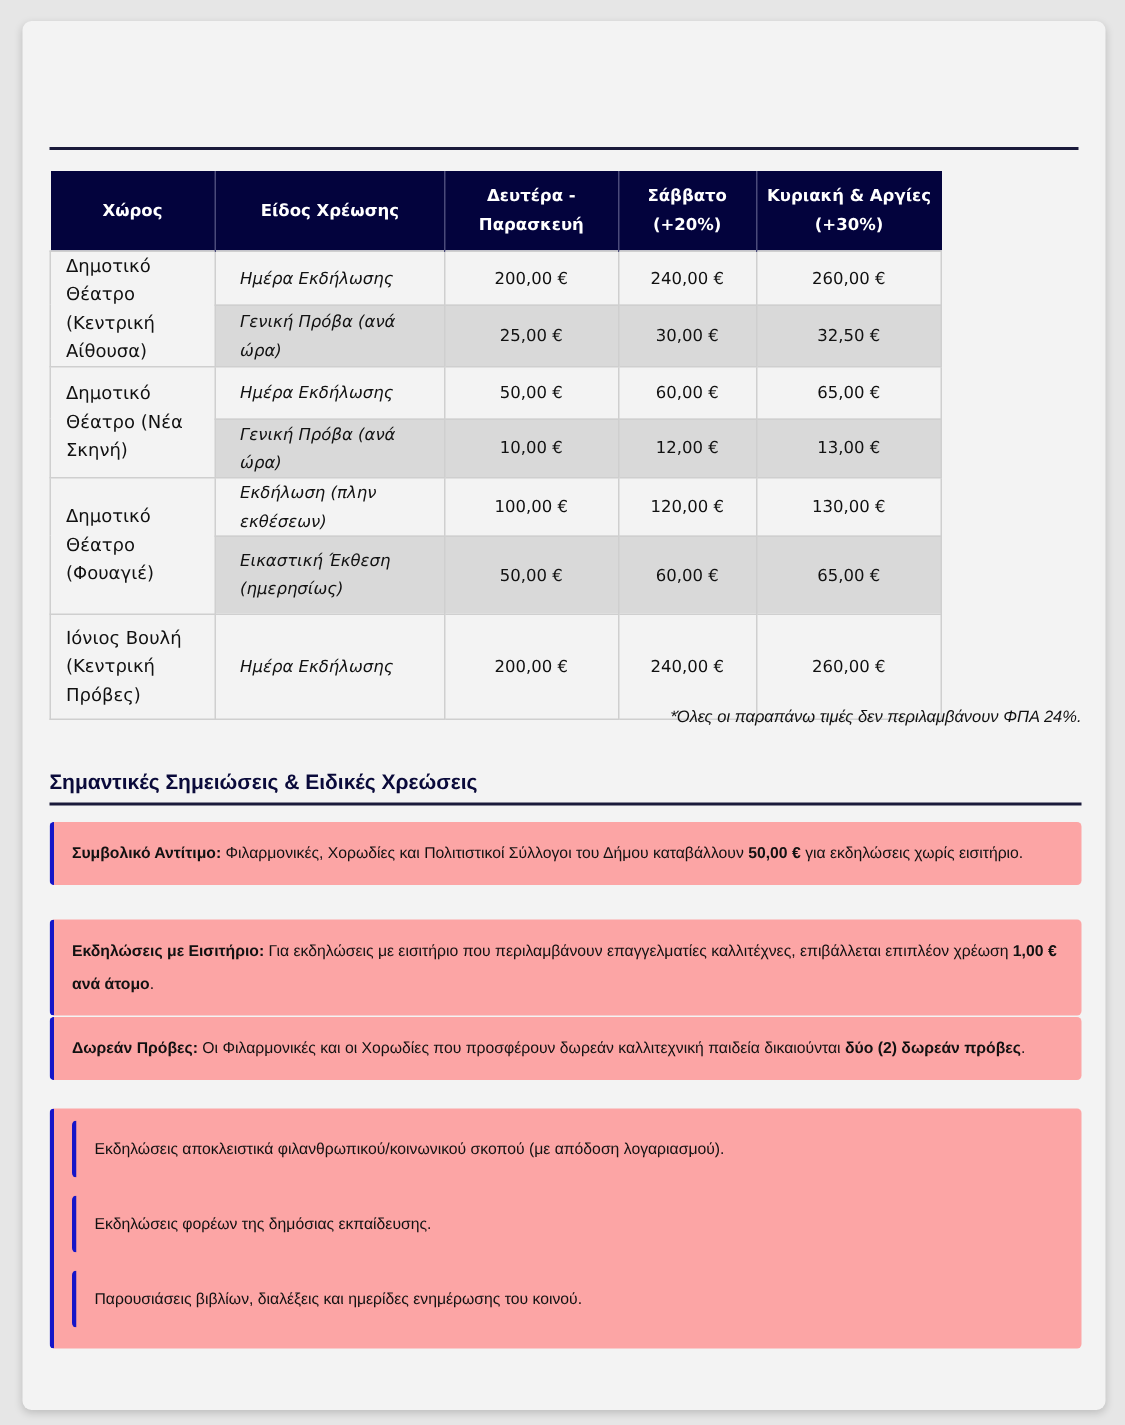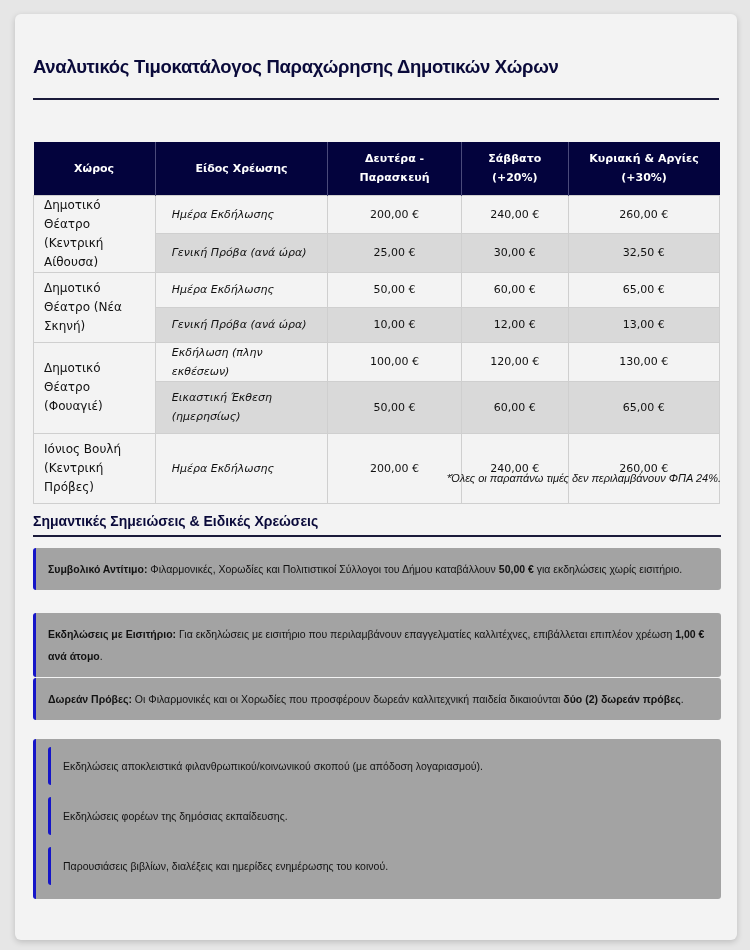--- a/index.html
+++ b/index.html
@@ -29,24 +29,23 @@
   }
   .title-rule {
     position: absolute;
     left: 18px; top: 84px;
     width: 686px; height: 2px;
     background: #1a1a3a;
   }
   table.prices {
     position: absolute;
     left: 18px; top: 100px;
-    width: 687px;
+    width: 595px;
     border-collapse: collapse;
     font-size: 11px;
-    margin-top: 28px;
   }
   table.prices th {
     background: #03033d;
     color: #fff;
     font-weight: bold;
     height: 53px;
     line-height: 19px;
     text-align: center;
     border-right: 1px solid #4a4a7a;
     font-size: 11px;
@@ -90,41 +89,40 @@
   .notes-rule {
     position: absolute;
     left: 18px; top: 521px;
     width: 688px; height: 2px;
     background: #1a1a3a;
   }
   .note {
     position: absolute;
     left: 18px;
     width: 688px;
-    background: #a3a3a3;
+    background: #fca5a5;
     border-left: 3px solid #1515c8;
     border-radius: 3px;
     padding: 10px 12px;
     font-size: 10.5px;
     line-height: 22px;
     font-family: "Liberation Sans", sans-serif;
   }
   .note b { font-weight: bold; }
   .sub {
     border-left: 3px solid #1515c8;
     border-radius: 3px;
     padding: 8px 12px;
     margin: 2px 0 12px 0;
   }
 </style>
 </head>
 <body>
 
 <div class="page">
-  <h1 class="title">Αναλυτικός Τιμοκατάλογος Παραχώρησης Δημοτικών Χώρων</h1>
   <div class="title-rule"></div>
 
   <table class="prices">
     <colgroup>
       <col style="width:122px">
         <col style="width:173px">
         <col style="width:134px">
         <col style="width:107px">
         <col style="width:152px">
     </colgroup>

